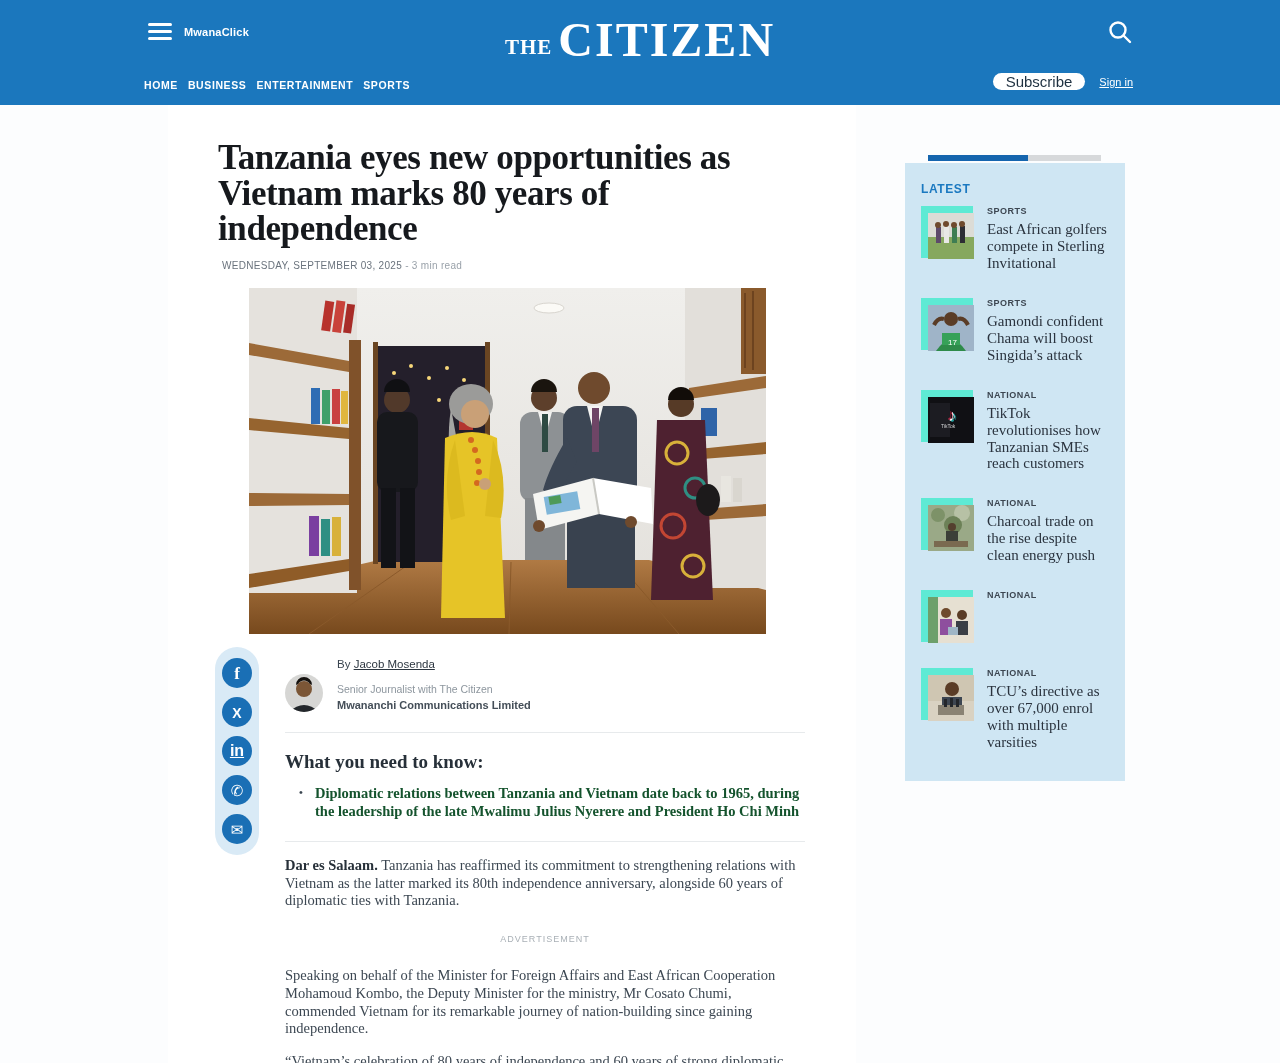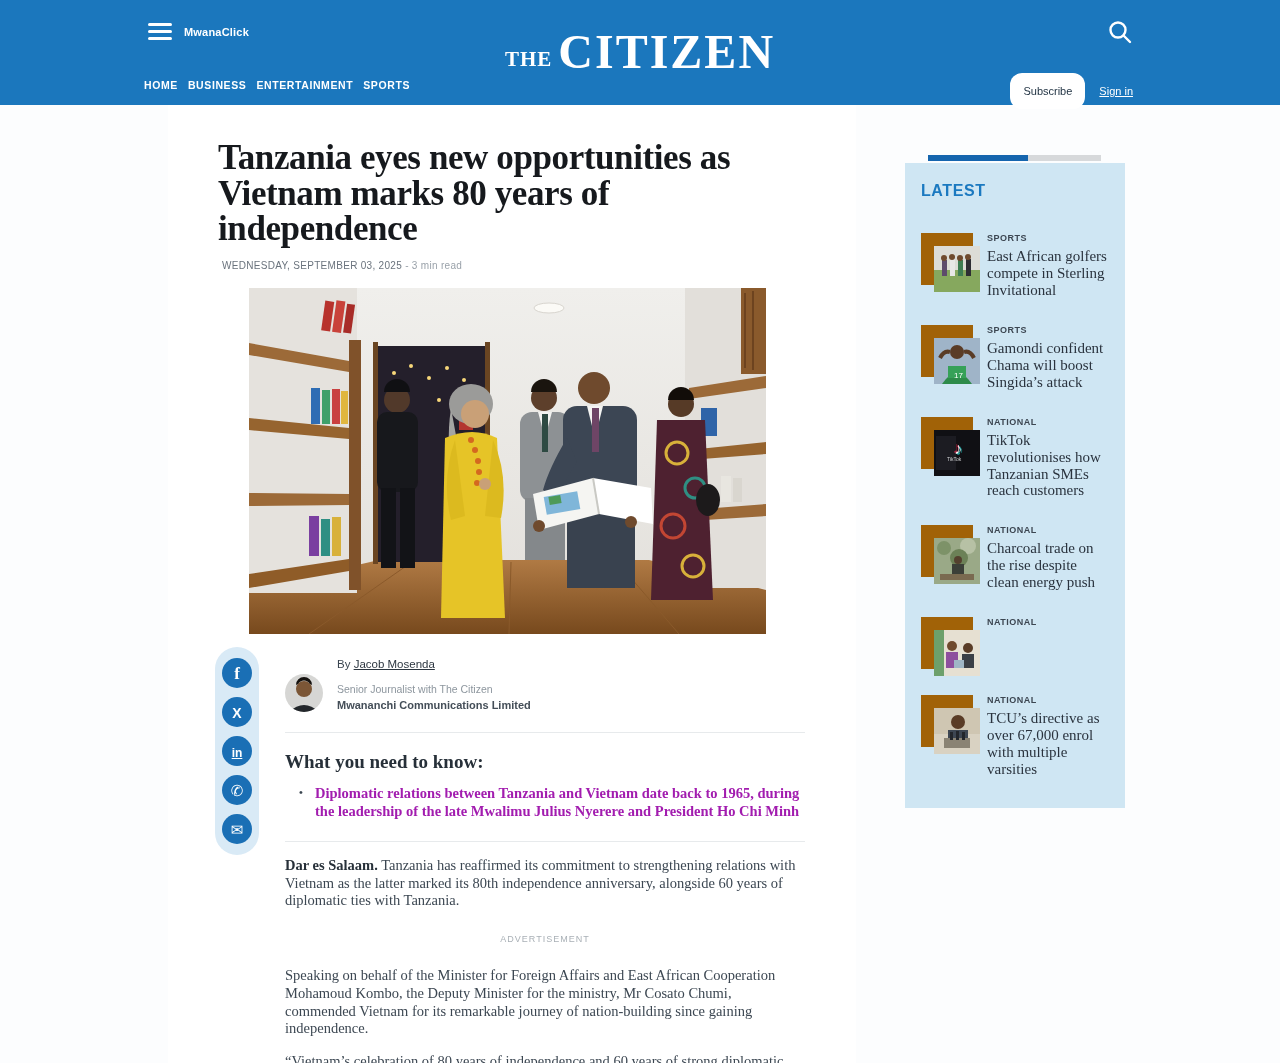--- a/index.html
+++ b/index.html
@@ -4,30 +4,30 @@
 <style>
   * { margin:0; padding:0; box-sizing:border-box; }
   html,body { width:1280px; height:1063px; overflow:hidden; background:#fcfdfe;
               font-family:"Liberation Sans", sans-serif; }
 
   
   .header { position:relative; height:105px; background:#1b77bd; color:#fff; }
   .burger { position:absolute; left:148px; top:23px; width:24px; height:17px; cursor:pointer; }
   .burger span { display:block; height:3px; background:#fff; border-radius:2px; margin-bottom:4px; }
   .brand-small-label { position:absolute; left:184px; top:26px; font-size:11px; font-weight:bold; letter-spacing:.2px;text-align:right; }
-  .logo { position:absolute; left:0; right:0; top:24px; display:flex; justify-content:center; align-items:flex-end; gap:6px;
+  .logo { position:absolute; left:0; right:0; top:12px; display:flex; justify-content:center; align-items:flex-end; gap:6px;
           font-family:"Liberation Serif", serif; font-weight:bold; }
   .logo .the { font-size:21px; padding-bottom:7px; letter-spacing:1px; }
   .logo .citizen { font-size:48px; letter-spacing:2px; }
   .search-btn { position:absolute; right:147px; top:19px; width:26px; height:26px; cursor:pointer; }
   .nav { position:absolute; left:144px; top:79px; display:flex; gap:10px; }
   .nav a { color:#fff; font-size:10.5px; font-weight:bold; letter-spacing:.6px; text-decoration:none; }
   .hdr-actions { position:absolute; right:147px; top:73px; display:flex; align-items:center; gap:14px; }
-  .subscribe { background:#fff; color:#1e3040; border:none; border-radius:12px; font-size:11px;
-               padding:12px 13px; font-weight:normal; cursor:pointer; }
+  .subscribe { background:#fff; color:#1e3040; border:none; border-radius:12px; font-size:15px;
+               padding:0 13px; font-weight:normal; cursor:pointer; }
   .signin { color:#fff; font-size:11px; text-decoration:underline; }
 
   
   .main { display:flex; align-items:flex-start; }
   .article { margin-left:168px; width:688px; background:#fff; padding:35px 60px 0 50px; }
 
   .article h1 { font-family:"Liberation Serif", serif; font-size:35px; line-height:1.02;
                 letter-spacing:-0.4px; color:#16191d; font-weight:bold; max-width:585px; }
   .dateline { margin:13px 0 0 4px; font-size:10px; color:#6a737d; letter-spacing:.3px; }
   .dateline .read { color:#9aa2aa; }
@@ -38,57 +38,57 @@
 
   
   .share-rail { position:absolute; left:-70px; top:13px; width:44px; background:#d9eaf6;
                 border-radius:22px; padding:11px 0; display:flex; flex-direction:column;
                 align-items:center; gap:9px; }
   .share-circle { width:30px; height:30px; border-radius:50%; background:#1a6fb5; color:#fff;
                   display:flex; align-items:center; justify-content:center; cursor:pointer; }
   .share-circle .g { font-size:15px; line-height:1; }
   .share-circle .g.f  { font-family:"Liberation Serif", serif; font-weight:bold; font-size:17px; }
   .share-circle .g.x  { font-weight:bold; font-size:14px; }
-  .share-circle .g.in { font-weight:bold; font-size:12px;text-decoration:underline; }
+  .share-circle .g.in { font-weight:bold; font-size:16px;text-decoration:underline; }
 
   
   .author { display:flex; gap:14px; align-items:flex-end; }
   .avatar { width:38px; height:38px; border-radius:50%; overflow:hidden; flex:0 0 38px; }
   .author-meta { font-size:11.5px; color:#3a4550; line-height:1.25; padding-top:2px; }
   .author-meta .name { color:#2c3житя; }
   .author-meta .name a { color:#2c3640; text-decoration:underline; }
   .author-role { color:#8d969e; font-size:10.5px; margin-top:12px; }
   .author-org { color:#444e58; font-size:11px; margin-top:2px; font-weight:bold; }
 
   .divider { border:none; border-top:1px solid #e7eaec; margin:20px 0 0; }
 
   .know-heading { font-family:"Liberation Serif", serif; font-size:19px; font-weight:bold;
                   color:#273039; margin-top:18px; }
   .know-list { margin:12px 0 0 14px; list-style:none; }
   .know-list li { position:relative; padding-left:16px; font-family:"Liberation Serif", serif;
-                  font-size:14.5px; font-weight:bold; color:#a21caf; line-height:1.22; }
+                  font-size:14.5px; font-weight:bold; color:#14532d; line-height:1.22; }
   .know-list li::before { content:"•"; position:absolute; left:0; top:1px; font-size:11px; color:#3a4550; }
 
   .para { font-family:"Liberation Serif", serif; font-size:14.5px; line-height:1.23;
           color:#3c4752; margin-top:13px; }
   .para b { color:#273039; }
   .lead { margin-top:15px; }
   .ad-label { text-align:center; font-size:9px; letter-spacing:1px; color:#a9b0b6; margin:24px 0 23px; }
   .body-para { margin-top:15px; line-height:1.22; }
   .body-para + .body-para { margin-top:15px; }
 
   
   .sidebar { margin-left:49px; width:220px; padding-top:50px; }
   .tab-strip { display:flex; height:6px; margin-left:23px; width:173px; }
   .tab-strip .seg-active { width:100px; background:#1565ae; }
   .tab-strip .seg-rest { width:73px; background:#d7d9db; }
   .latest-card { margin-top:2px; background:#cfe6f3; padding:19px 16px 4px; }
-  .latest-heading { color:#1b79c0; font-size:16px; font-weight:bold; letter-spacing:.6px; margin-bottom:33px; }
+  .latest-heading { color:#1b79c0; font-size:12px; font-weight:bold; letter-spacing:.6px; margin-bottom:10px; }
   .news-item { display:flex; gap:14px; margin-bottom:26px; cursor:pointer; }
-  .thumb { width:52px; height:52px; background:#a16207; padding:13px; flex:0 0 52px; }
+  .thumb { width:52px; height:52px; background:#5eead4; padding:7px; flex:0 0 52px; }
   .thumb svg { width:46px; height:46px; display:block; }
   .news-text { flex:1; }
   .news-cat { font-size:9px; font-weight:bold; letter-spacing:.5px; color:#3c4651; }
   .news-headline { font-family:"Liberation Serif", serif; font-size:15px; line-height:1.13;
                    color:#2a333e; margin-top:5px; }
 </style>
 </head>
 <body>
 
 <div class="header">

